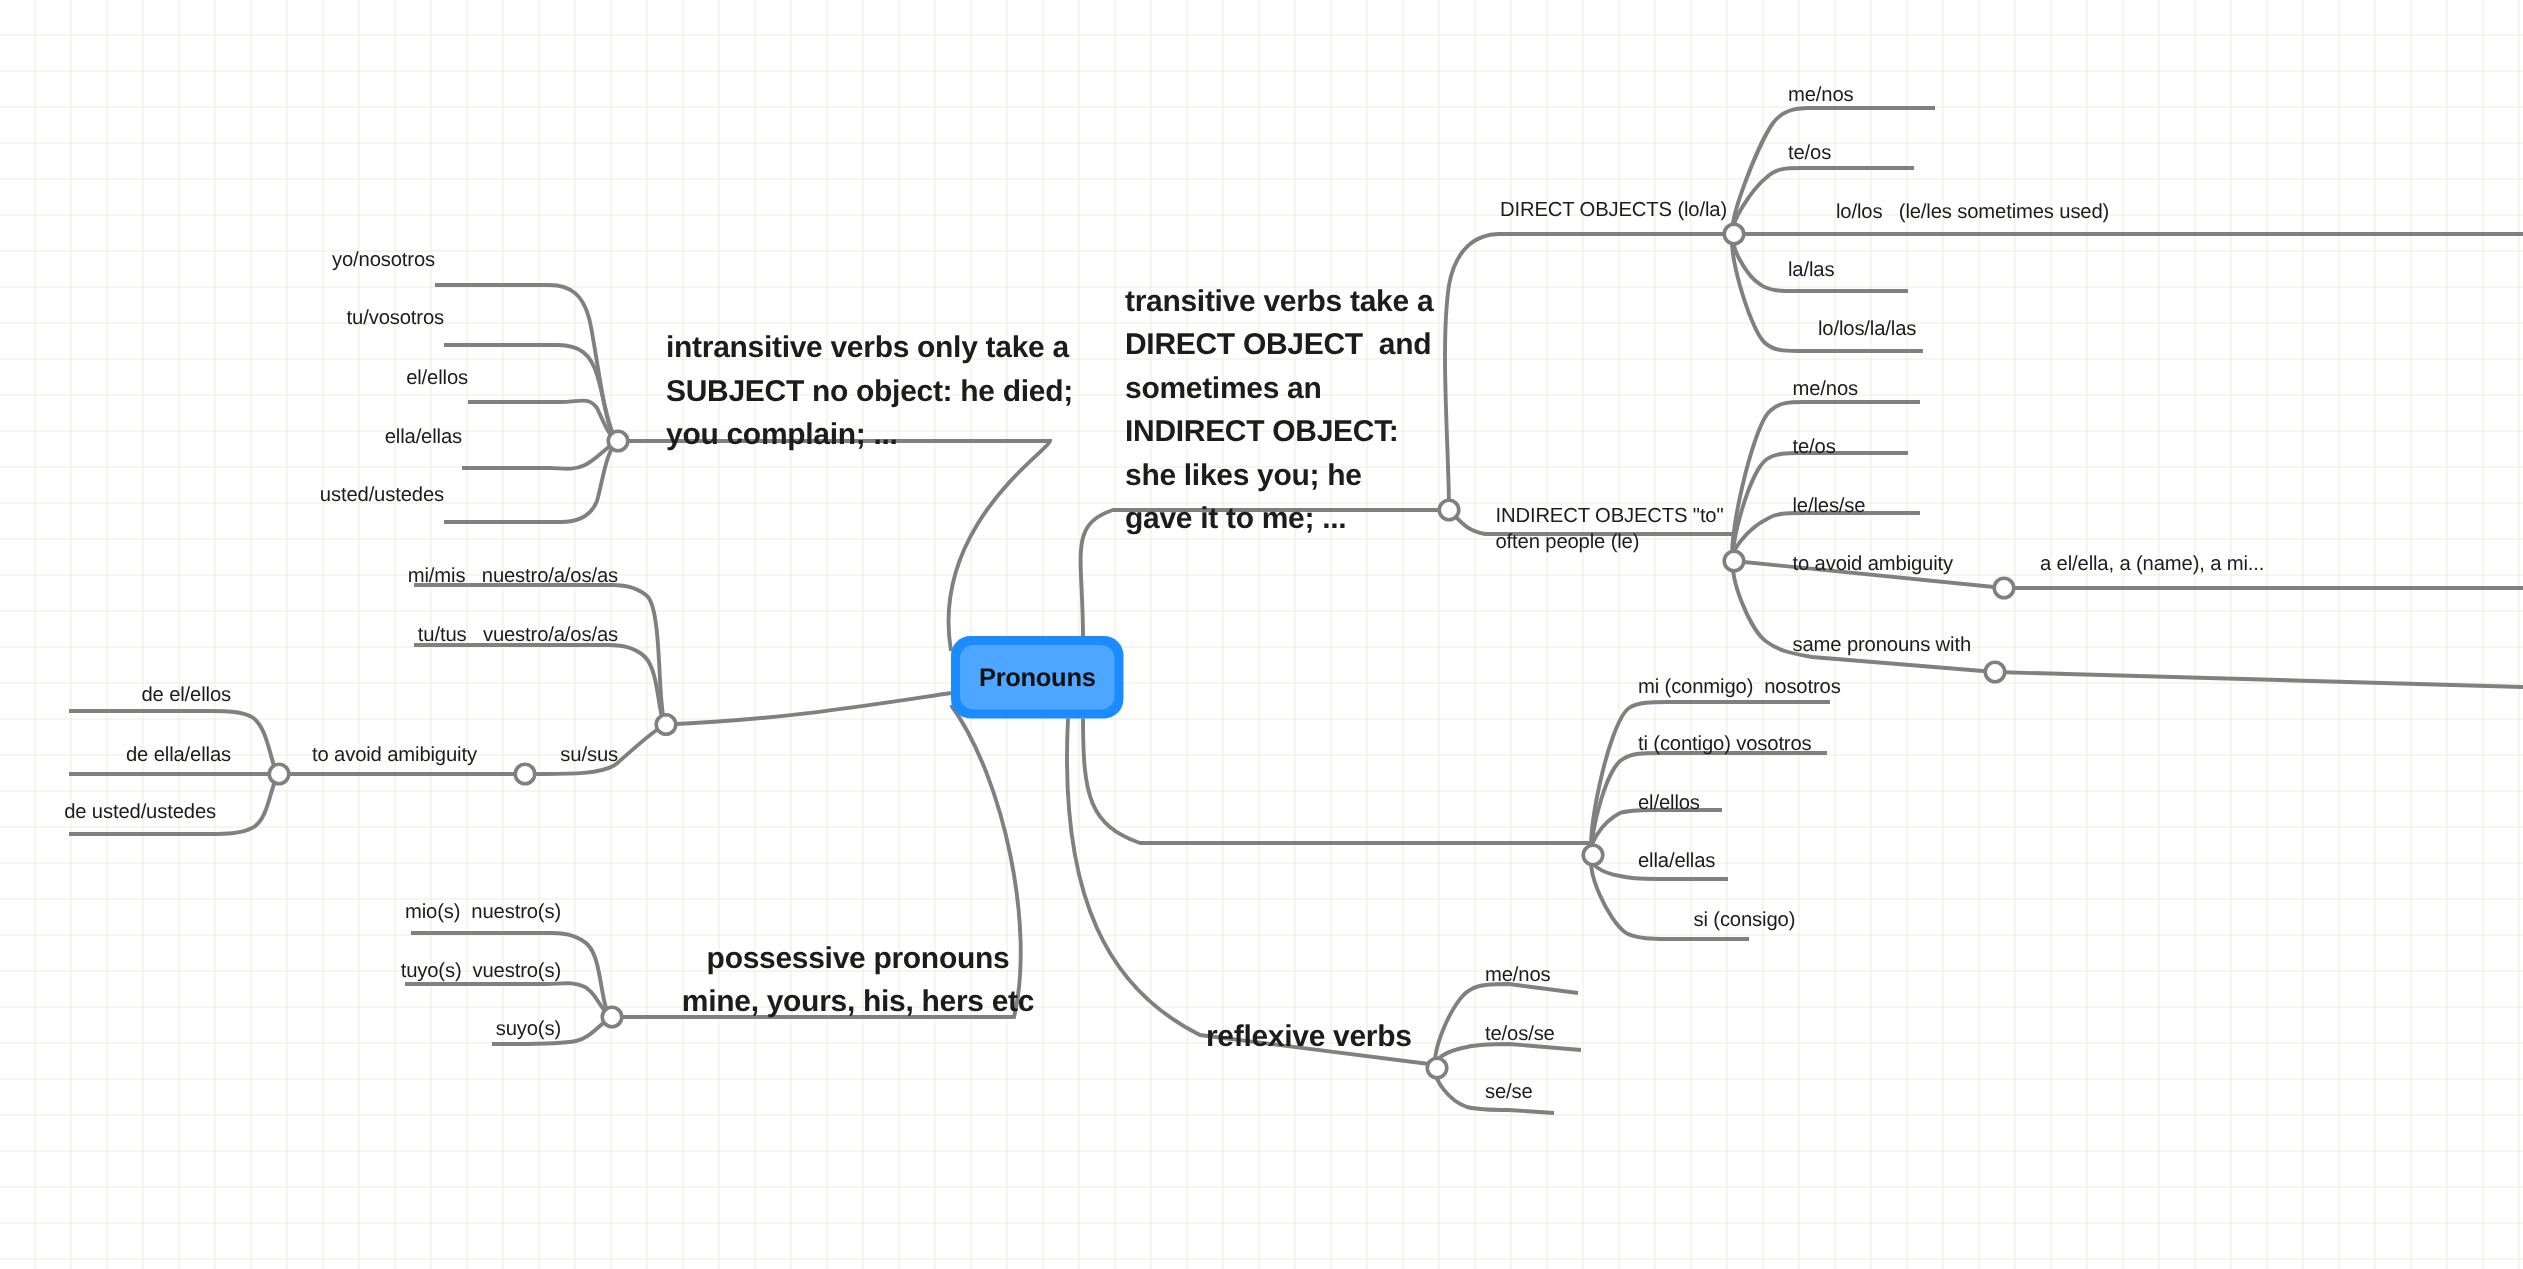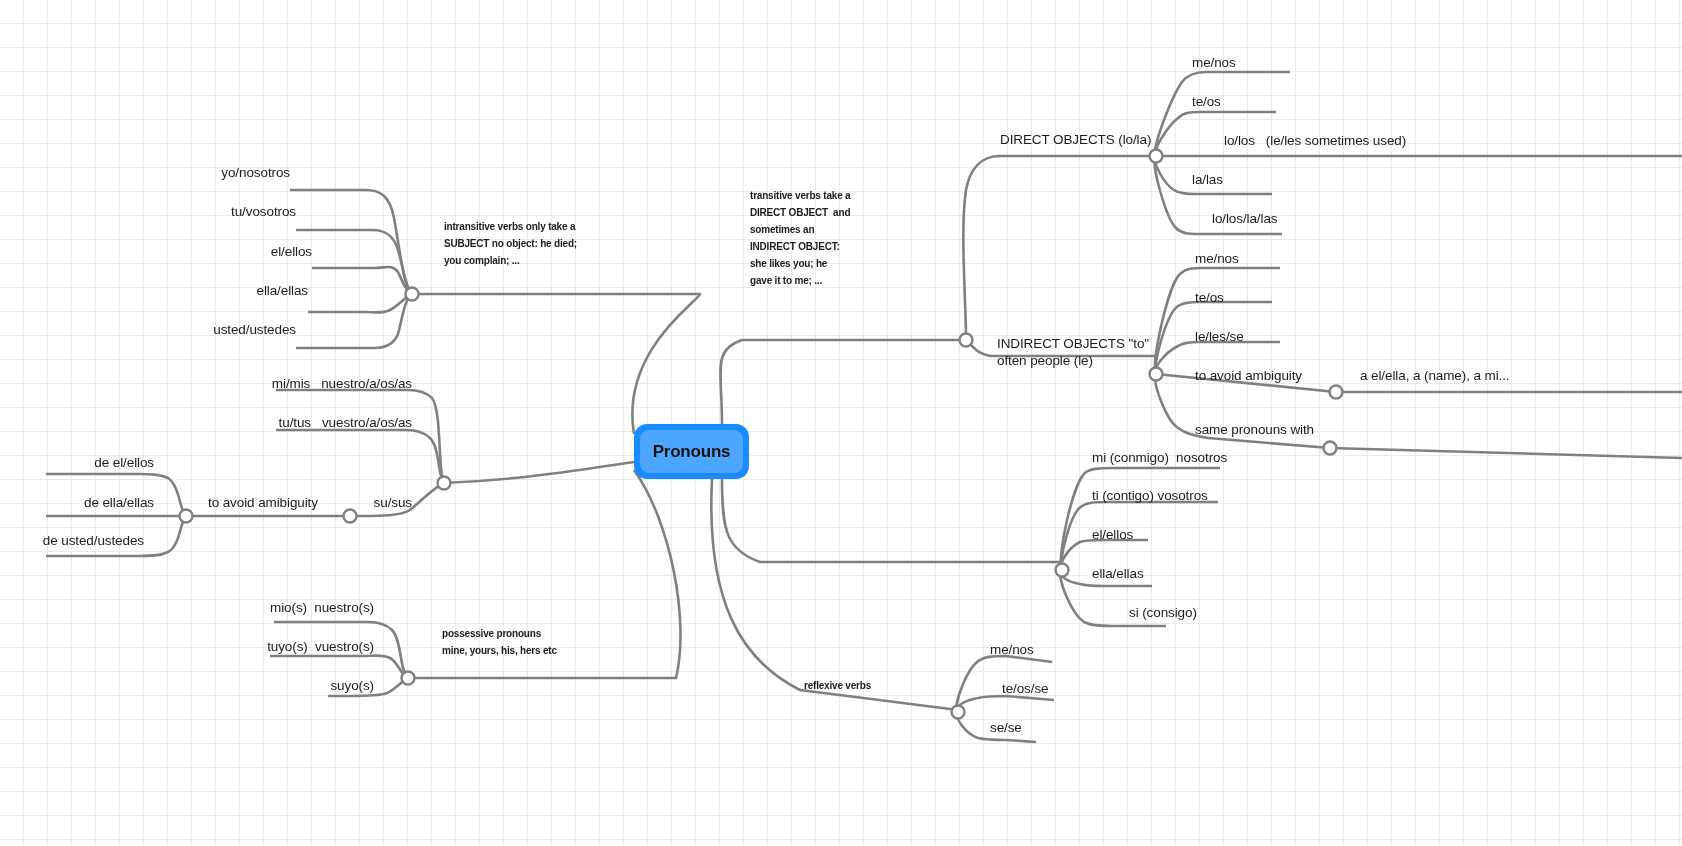--- a/index.html
+++ b/index.html
@@ -39,22 +39,22 @@
   .lbl {
     position: absolute;
     color: #1c1c1c;
     font-size: 13.5px;
     line-height: 17px;
     white-space: pre;
     letter-spacing: -0.1px;
   }
   .lbl.bold {
     font-weight: bold;
-    font-size: 10px;
-    line-height: 17px;
+    font-size: 20px;
+    line-height: 29px;
     letter-spacing: -0.2px;
   }
   .lbl.right { text-align: right; }
   #root-node {
     position: absolute;
     left: 634px; top: 424px;
     width: 115px; height: 55px;
     border-radius: 13px;
     background: #1a8cff;
     padding: 6px;
@@ -193,30 +193,30 @@
   <div class="lbl" style="left:1360px; top:367px;">a el/ella, a (name), a mi...</div>
 
   <div class="lbl right" style="left:250px; top:375px; width:162px;">mi/mis   nuestro/a/os/as</div>
   <div class="lbl right" style="left:250px; top:414px; width:162px;">tu/tus   vuestro/a/os/as</div>
   <div class="lbl right" style="left:310px; top:494px; width:102px;">su/sus</div>
   <div class="lbl" style="left:208px; top:494px;">to avoid amibiguity</div>
   <div class="lbl right" style="left:40px; top:454px; width:114px;">de el/ellos</div>
   <div class="lbl right" style="left:30px; top:494px; width:124px;">de ella/ellas</div>
   <div class="lbl right" style="left:0; top:532px; width:144px;">de usted/ustedes</div>
 
-  <div class="lbl bold" style="left:442px; top:625px; width:260px;">possessive pronouns
+  <div class="lbl bold" style="left:442px; top:625px; width:260px;text-align:center;">possessive pronouns
 mine, yours, his, hers etc</div>
   <div class="lbl right" style="left:250px; top:599px; width:124px;">mio(s)  nuestro(s)</div>
   <div class="lbl right" style="left:248px; top:638px; width:126px;">tuyo(s)  vuestro(s)</div>
   <div class="lbl right" style="left:286px; top:677px; width:88px;">suyo(s)</div>
 
   <div class="lbl" style="left:1092px; top:449px;">mi (conmigo)  nosotros</div>
   <div class="lbl" style="left:1092px; top:487px;">ti (contigo) vosotros</div>
   <div class="lbl" style="left:1092px; top:526px;">el/ellos</div>
   <div class="lbl" style="left:1092px; top:565px;">ella/ellas</div>
   <div class="lbl" style="left:1129px; top:604px;">si (consigo)</div>
 
   <div class="lbl bold" style="left:804px; top:677px; width:200px;">reflexive verbs</div>
   <div class="lbl" style="left:990px; top:641px;">me/nos</div>
-  <div class="lbl" style="left:990px; top:680px;margin-left:12px;">te/os/se</div>
+  <div class="lbl" style="left:990px; top:680px;">te/os/se</div>
   <div class="lbl" style="left:990px; top:719px;">se/se</div>
 
 </div>
 
 </body></html>

